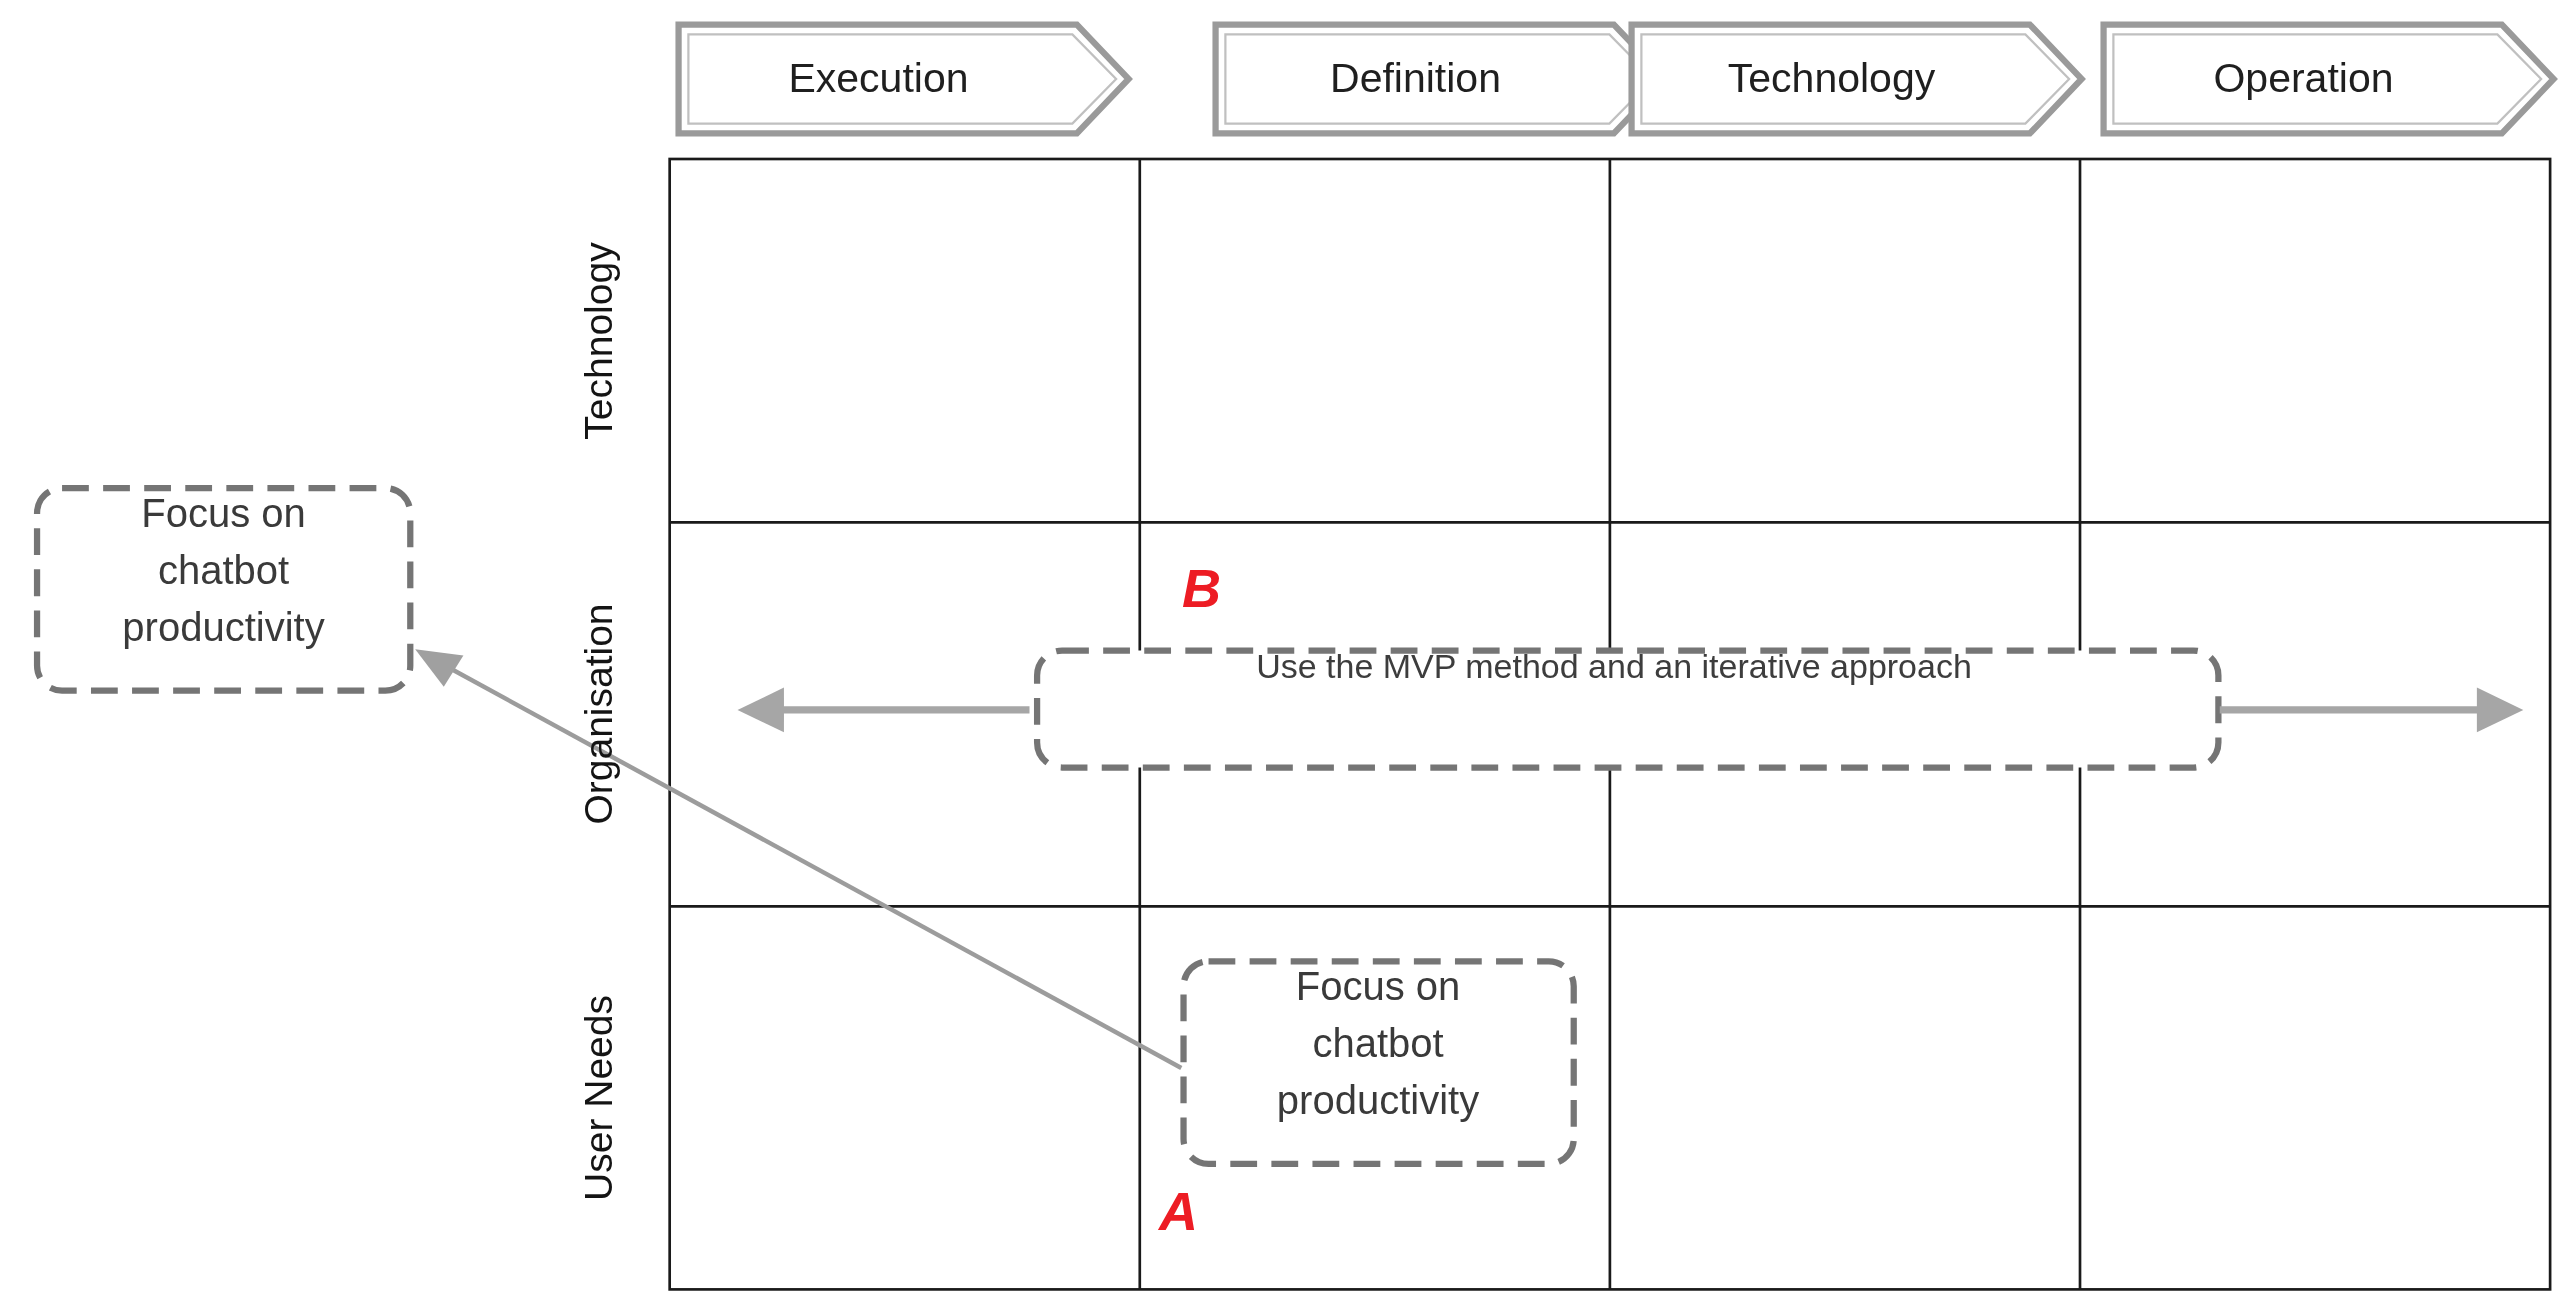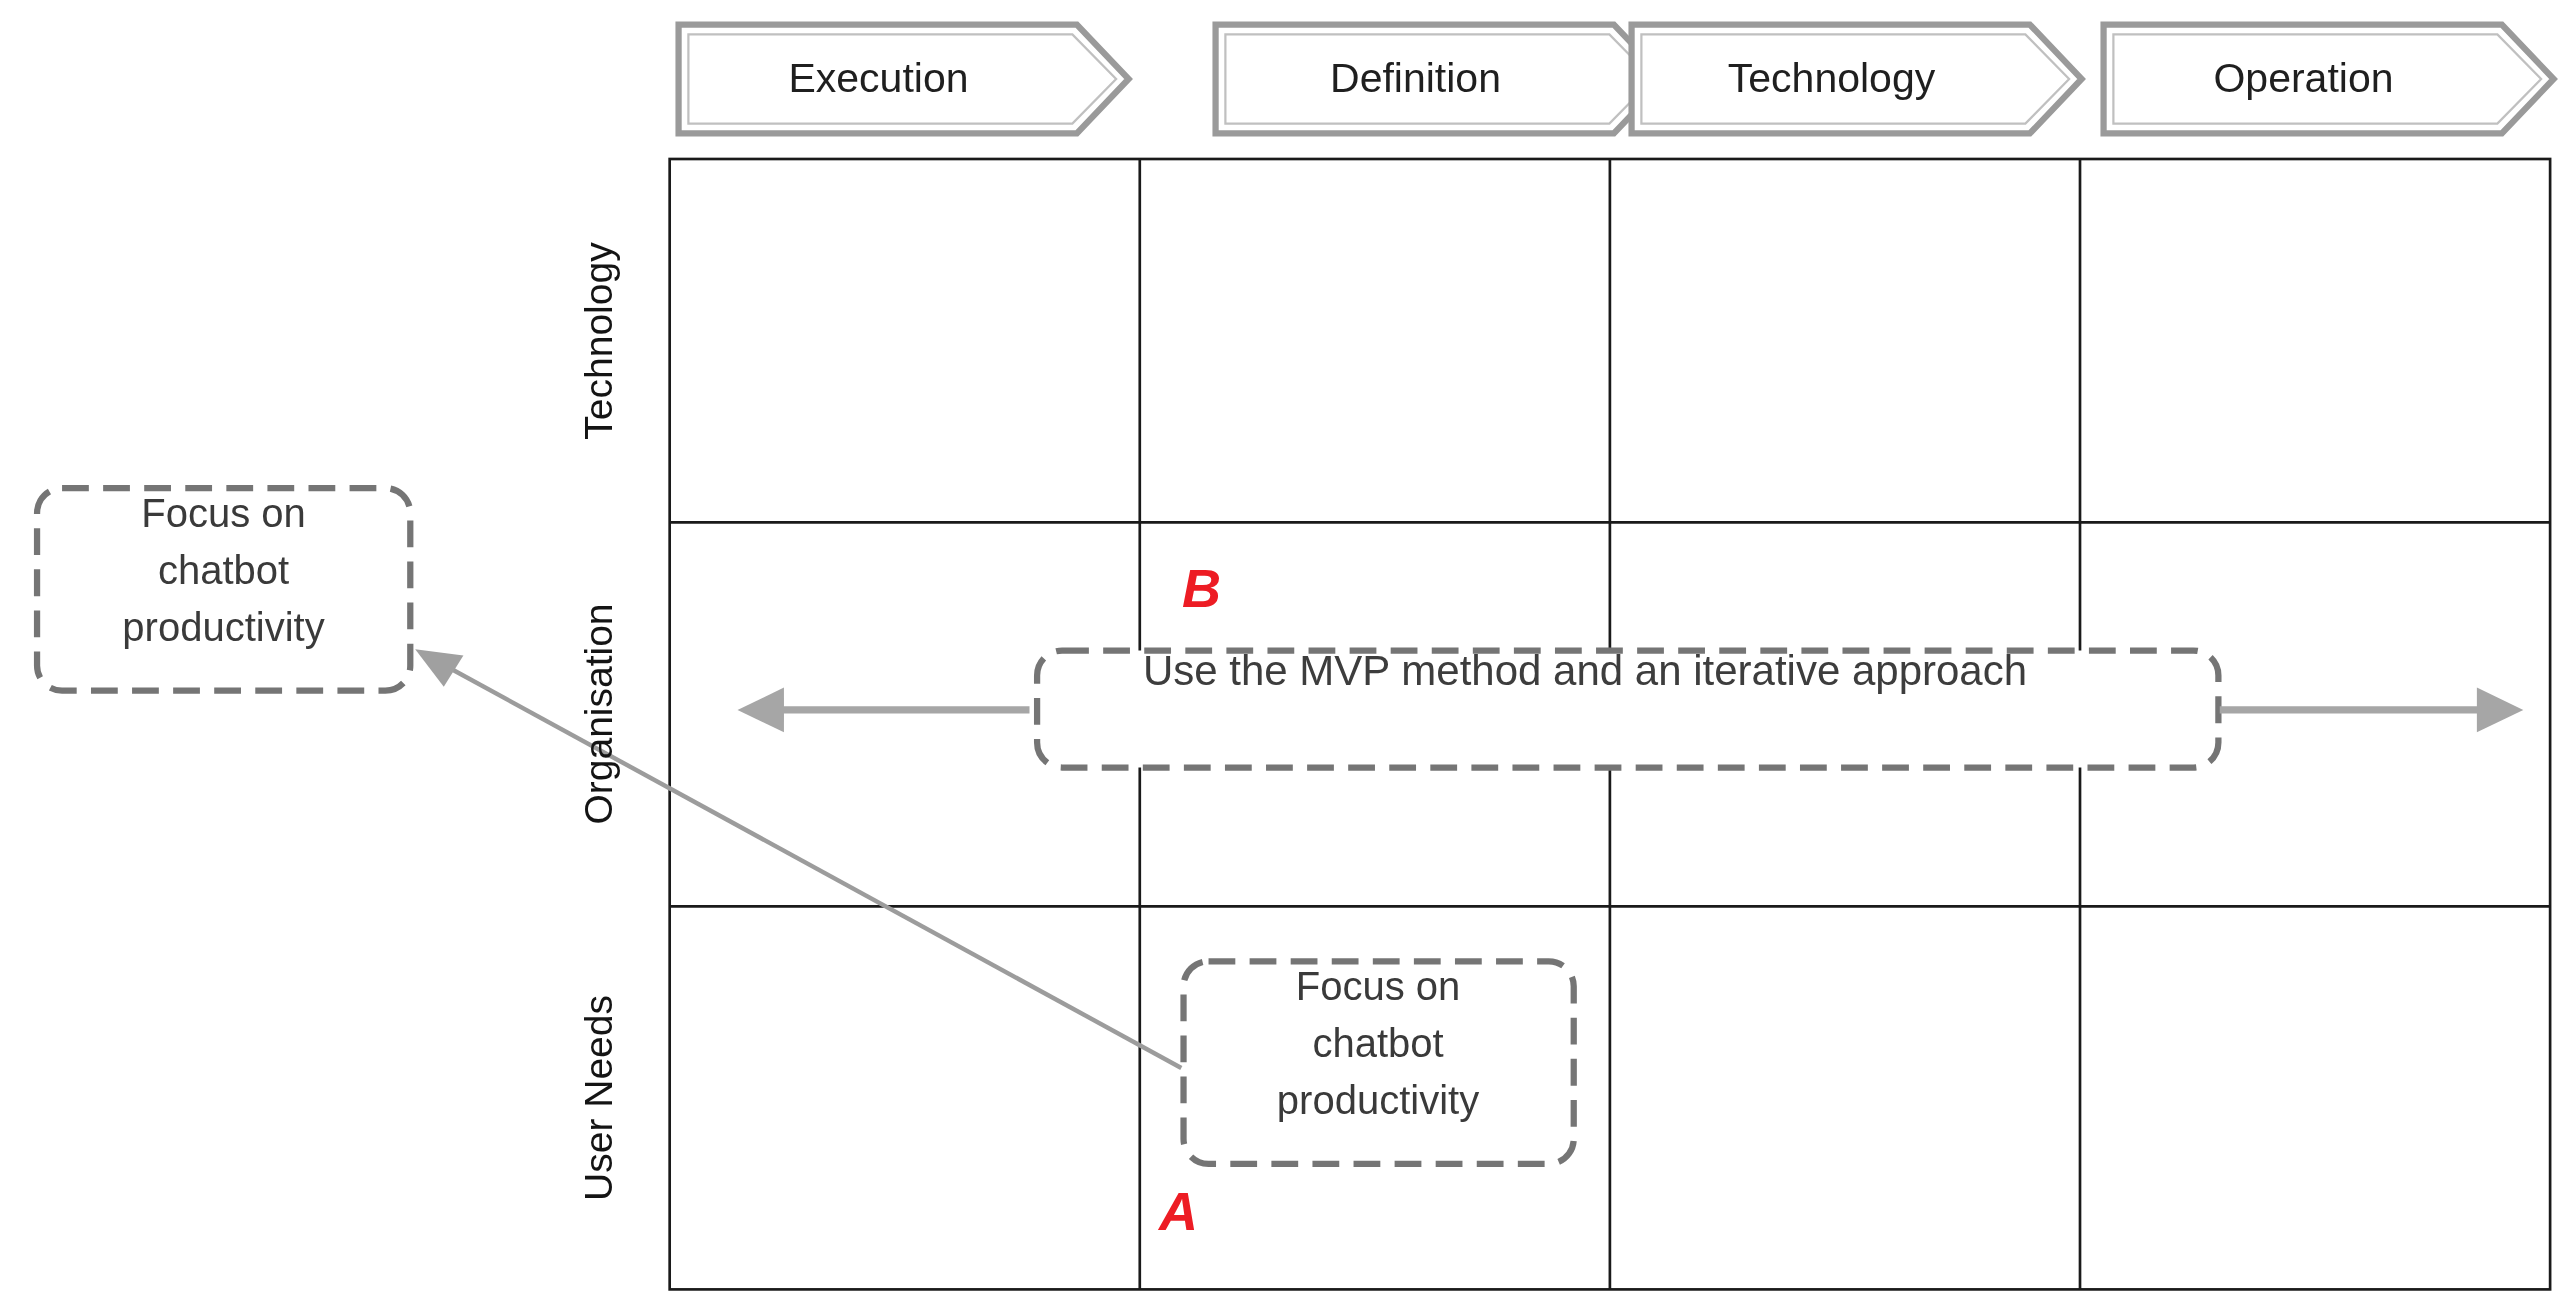--- a/index.html
+++ b/index.html
@@ -34,21 +34,21 @@
   }
 
   
   .note{
     position:absolute;
     display:flex;align-items:flex-start;justify-content:center;
     text-align:center;color:#3a3a3a;
   }
   .note span{white-space:pre-line;}
   .left-note{left:34px;top:485px;width:379px;height:209px;font-size:40px;line-height:1.42;}
-  .mvp-note{left:991px;top:647px;width:1188px;height:123px;font-size:42px;color:#3d3d3d;}
+  .mvp-note{left:1020px;top:647px;width:1188px;height:123px;font-size:34px;color:#3d3d3d;}
   .bottom-note{left:1180px;top:958px;width:396px;height:209px;font-size:40px;line-height:1.42;}
 
   
   .marker{
     position:absolute;color:#ed1c24;
     font-weight:bold;font-style:italic;
     font-size:54px;line-height:1;
   }
   .marker-b{left:1182px;top:561px;}
   .marker-a{left:1159px;top:1184px;}

